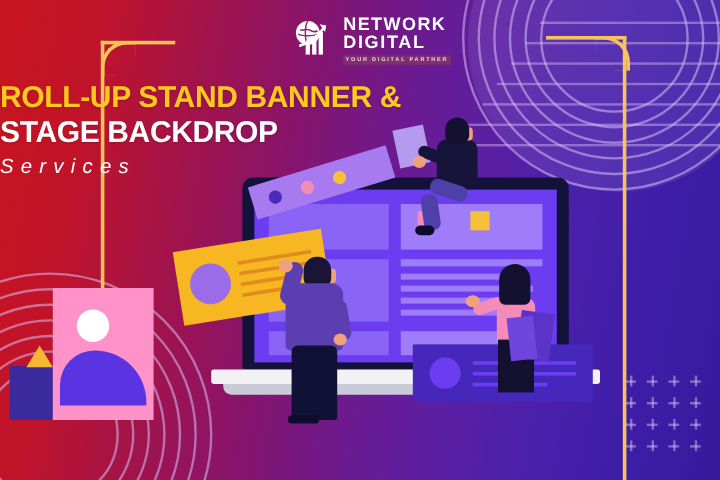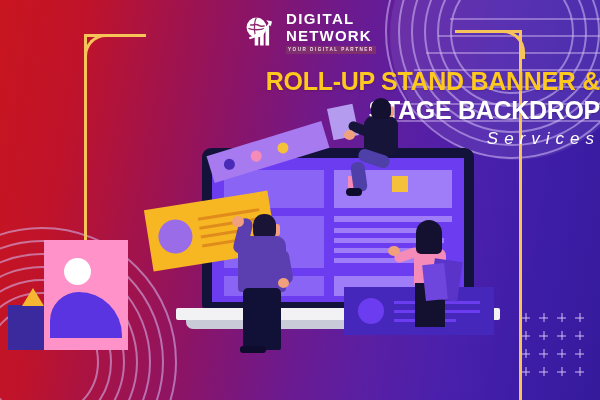--- a/index.html
+++ b/index.html
@@ -52,21 +52,21 @@
   
   #logo{position:absolute;left:243px;top:11px;display:flex;align-items:center;gap:7px;}
   #globe{position:relative;width:36px;height:36px;flex:none;}
   #logo-text{display:flex;flex-direction:column;line-height:1;}
   #logo-l1{color:#ffffff;font-weight:bold;font-size:15px;letter-spacing:1.4px;}
   #logo-l2{color:#ffffff;font-weight:bold;font-size:15px;letter-spacing:1.2px;margin-top:2px;}
   #logo-tag{margin-top:3px;background:#7e2f6e;color:#f0d8ea;font-size:4.6px;
             letter-spacing:1.5px;text-align:center;padding:1.5px 2px;font-weight:bold;}
 
   
-  #headline{position:absolute;left:0;top:68px;width:600px;text-align:right;}
+  #headline{position:absolute;left:0;top:68px;width:600px;text-align:left;}
   #h1{color:#ffc81e;font-size:25px;font-weight:bold;letter-spacing:-.3px;
       line-height:1.05;text-shadow:0 1px 2px rgba(0,0,0,.18);}
   #h2{color:#ffffff;font-size:25px;font-weight:bold;letter-spacing:-.3px;
       line-height:1.12;margin-top:2px;text-shadow:0 1px 2px rgba(0,0,0,.18);}
   #h3{color:#ffffff;font-size:17px;font-style:italic;letter-spacing:6px;
       margin-top:5px;font-weight:normal;}
 
   
   #illo{position:absolute;left:0;bottom:0;width:600px;height:260px;}
   .abs{position:absolute;}
@@ -239,22 +239,22 @@
         <path d="M15 4c-3 4-3 18 0 22" stroke="#8c2a6d" stroke-width="1.4" fill="none"></path>
         <path d="M6 16c4 2 14 2 18 0" stroke="#8c2a6d" stroke-width="1.4" fill="none"></path>
         <rect x="13" y="22" width="4" height="13" fill="#ffffff"></rect>
         <rect x="19" y="18" width="4" height="17" fill="#ffffff"></rect>
         <rect x="25" y="14" width="4" height="21" fill="#ffffff"></rect>
         <path d="M7 27c7-2 17-8 24-18" stroke="#ffffff" stroke-width="2.4" fill="none"></path>
         <path d="M26 7l6 1-1 6z" fill="#ffffff"></path>
       </svg>
     </div>
     <div id="logo-text">
+      <span id="logo-l2">NETWORK</span>
       <span id="logo-l1">DIGITAL</span>
-      <span id="logo-l2">NETWORK</span>
       <span id="logo-tag">YOUR DIGITAL PARTNER</span>
     </div>
   </div>
 
   <div id="headline">
     <div id="h1">ROLL-UP STAND BANNER &amp;</div>
     <div id="h2">STAGE BACKDROP</div>
     <div id="h3">Services</div>
   </div>
 

